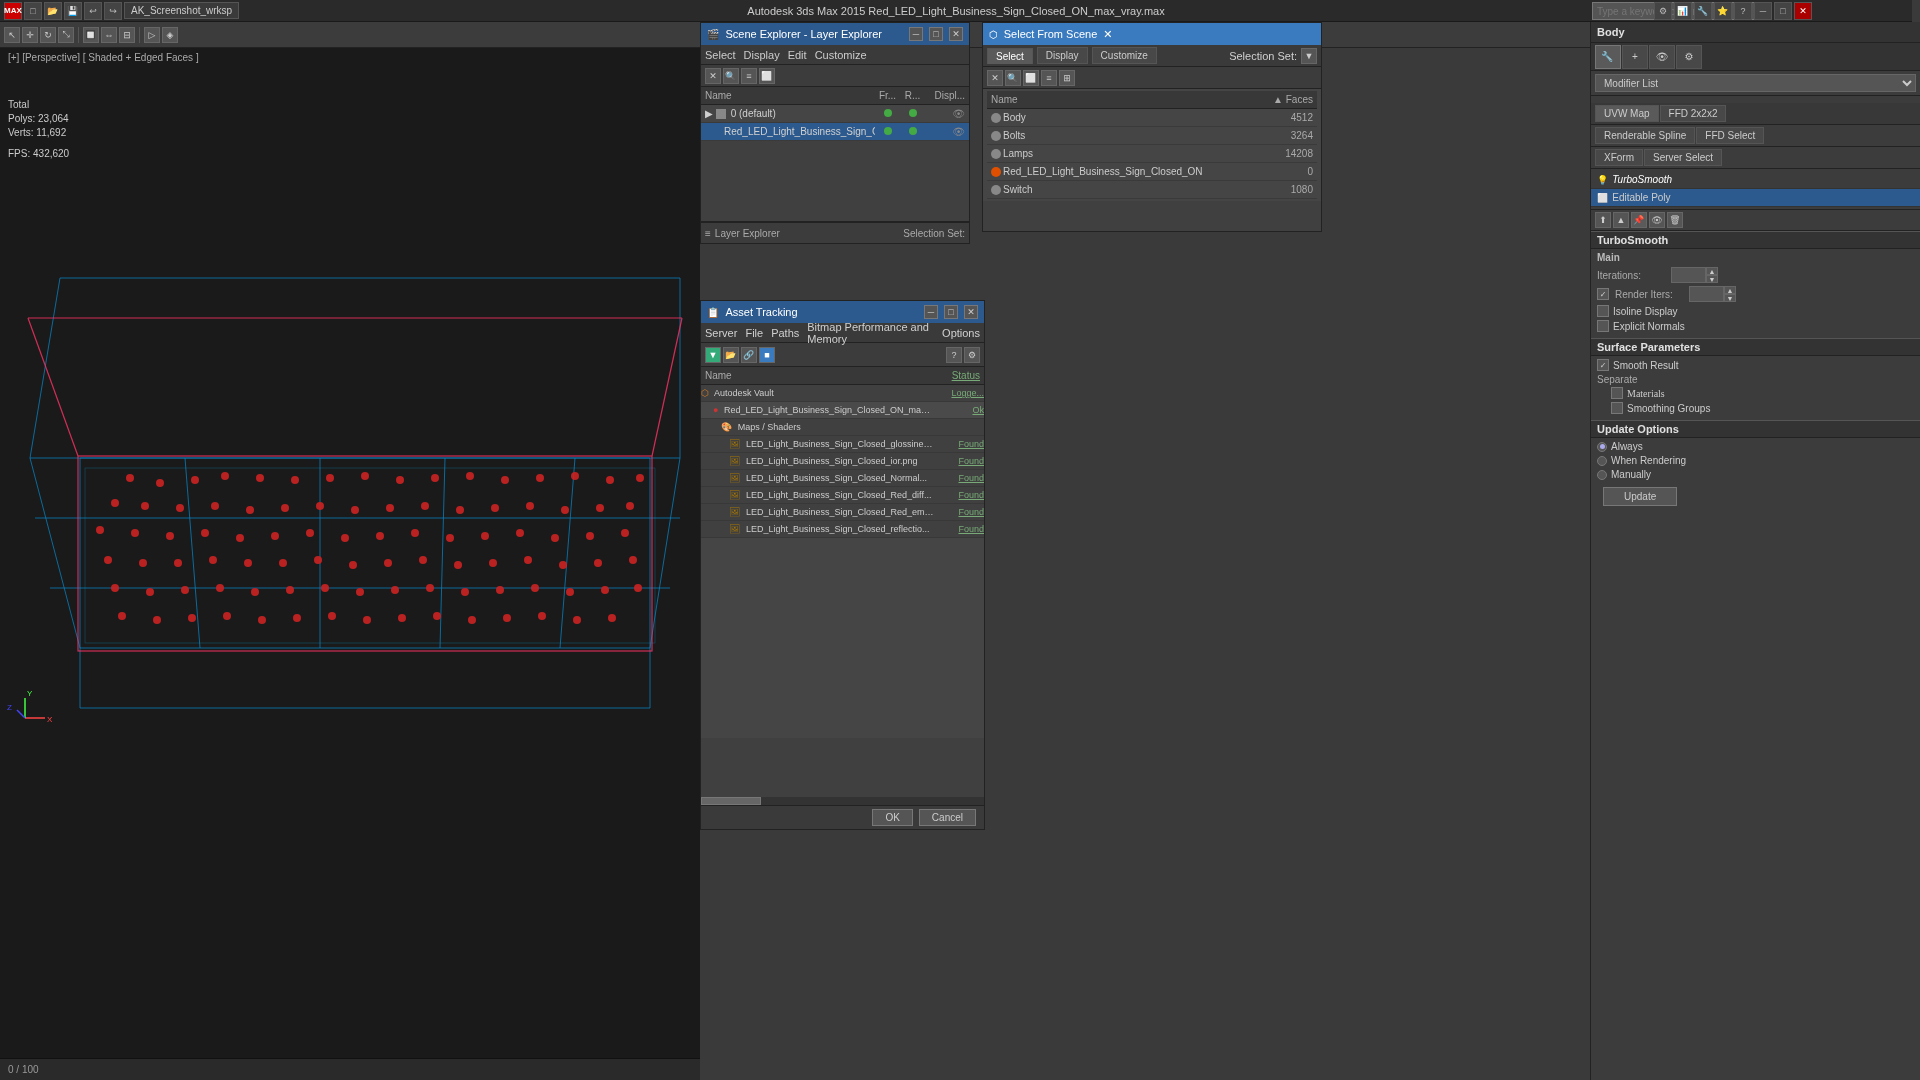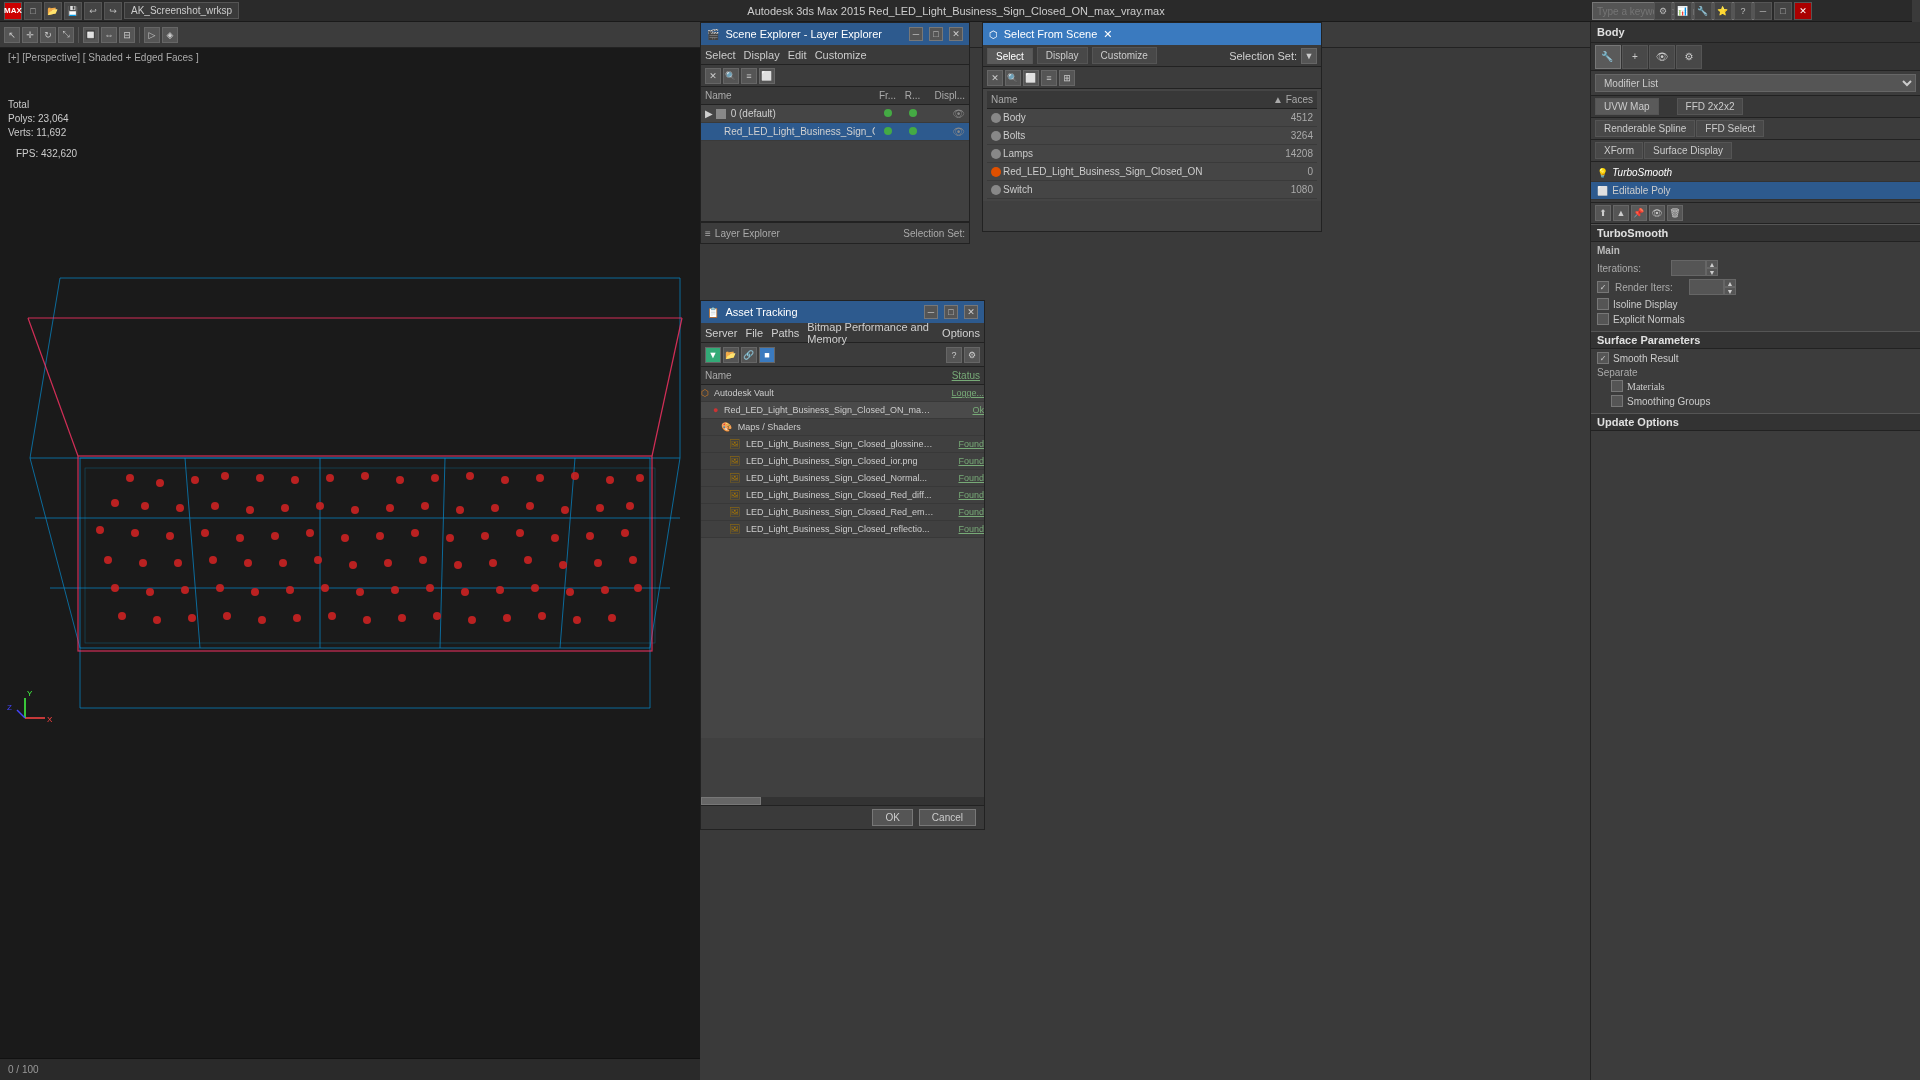--- a/index.html
+++ b/index.html
@@ -94,21 +94,21 @@
     .viewport-stats {
       position: absolute;
       top: 50px; left: 8px;
       color: #ccc;
       font-size: 10px;
       line-height: 14px;
       z-index: 10;
     }
     .viewport-fps {
       position: absolute;
-      top: 100px; left: 16px;
+      top: 100px; left: 8px;
       color: #ccc;
       font-size: 10px;
       z-index: 10;
     }
 
     
     .wireframe-canvas {
       position: absolute;
       top: 0; left: 0; right: 0; bottom: 0;
     }
@@ -567,24 +567,25 @@
       border: 1px solid #555;
       display: flex; align-items: center; justify-content: center;
       font-size: 10px;
       color: #ccc;
       cursor: pointer;
     }
     .rp-icon-tab.active { background: #5a5a5a; border-color: #777; }
 
     .modifier-tabs {
       display: flex;
-      gap: 18px;
+      gap: 1px;
       padding: 2px 4px;
       background: #383838;
       border-bottom: 1px solid #222;
+      margin-top: 7px;
     }
     .mod-tab {
       padding: 2px 8px;
       background: #484848;
       border: 1px solid #555;
       font-size: 10px;
       color: #ccc;
       cursor: pointer;
     }
     .mod-tab.active { background: #5a5a5a; }
@@ -1070,21 +1071,21 @@
   <div class="modifier-tabs">
     <div class="mod-tab active">UVW Map</div>
     <div class="mod-tab">FFD 2x2x2</div>
   </div>
   <div style="display:flex;flex-wrap:wrap;gap:1px;padding:2px 4px;border-bottom:1px solid #222;">
     <div class="mod-tab">Renderable Spline</div>
     <div class="mod-tab">FFD Select</div>
   </div>
   <div style="display:flex;gap:1px;padding:2px 4px;border-bottom:1px solid #222;">
     <div class="mod-tab">XForm</div>
-    <div class="mod-tab">Surface Display</div>
+    <div class="mod-tab">Server Select</div>
   </div>
 
   <div style="border-bottom:1px solid #222;padding:2px 0;">
     <div class="modifier-item">
       <span style="color:#aaa;font-size:9px;">💡</span>
       <span style="font-style:italic;color:#fff;">TurboSmooth</span>
     </div>
     <div class="modifier-item selected">
       <span style="color:#aaa;font-size:9px;">⬜</span>
       <span>Editable Poly</span>
@@ -1150,13 +1151,28 @@
       <div class="rp-checkbox"></div>
       <span>Materials</span>
     </div>
     <div class="rp-checkbox-row" style="padding-left:14px;">
       <div class="rp-checkbox"></div>
       <span>Smoothing Groups</span>
     </div>
   </div>
 
   <div class="rp-section-title">Update Options</div>
+  <div class="ts-section">
+    <div class="radio-option">
+      <div class="radio-btn selected"></div>
+      <span>Always</span>
+    </div>
+    <div class="radio-option">
+      <div class="radio-btn"></div>
+      <span>When Rendering</span>
+    </div>
+    <div class="radio-option">
+      <div class="radio-btn"></div>
+      <span>Manually</span>
+    </div>
+    <button class="update-btn">Update</button>
+  </div>
 </div>
 
 </body></html>

